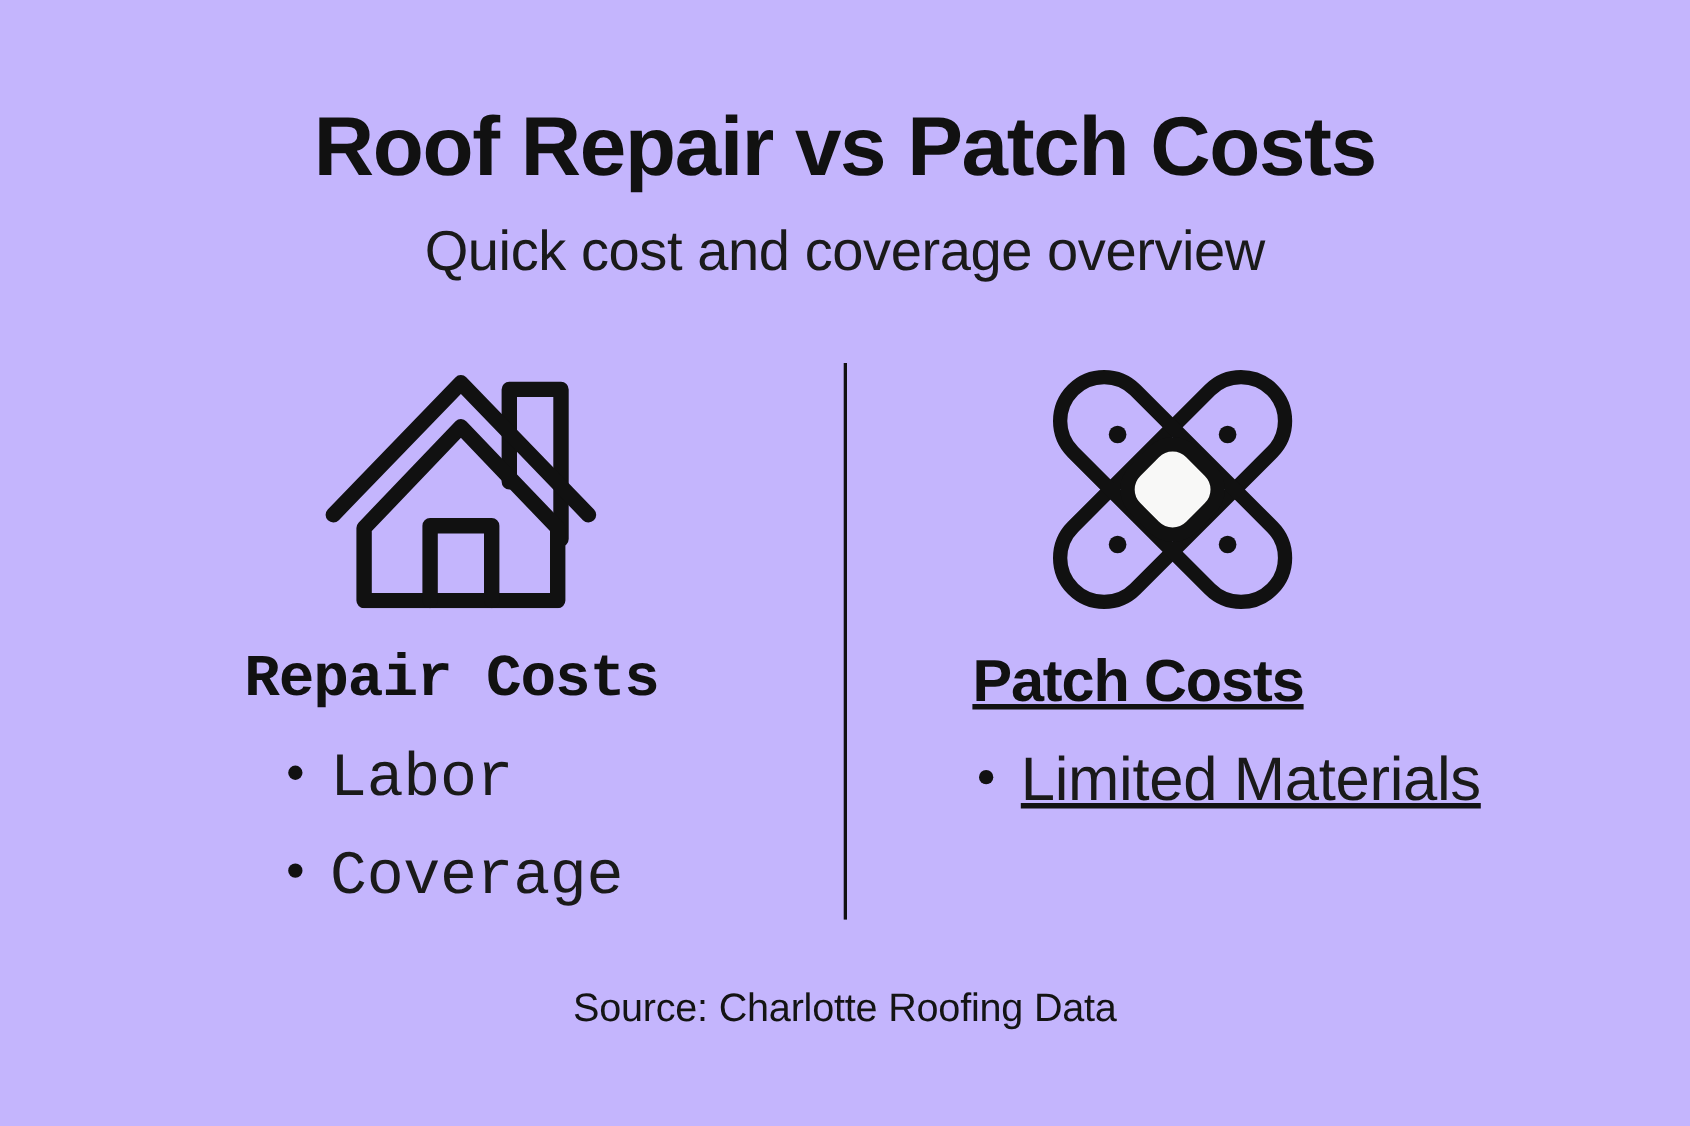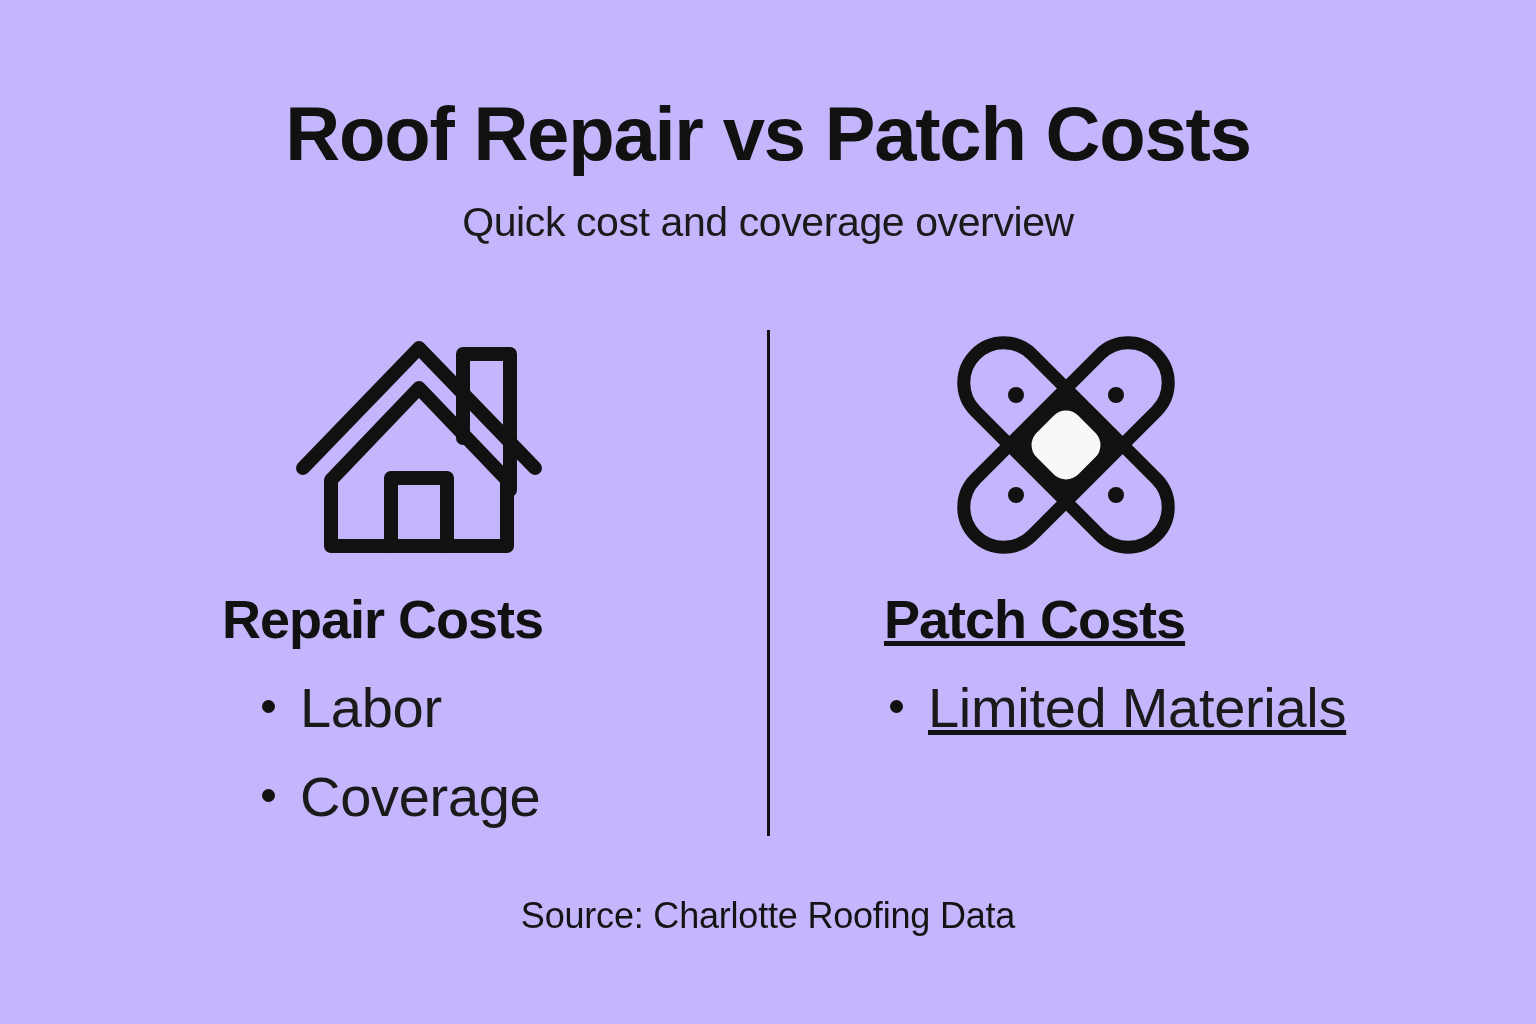--- a/index.html
+++ b/index.html
@@ -32,21 +32,21 @@
   .title {
     font-size: 76px;
     font-weight: 700;
     letter-spacing: -1.2px;
     line-height: 1.0;
     color: #111111;
     margin: 0;
     white-space: nowrap;
   }
   .subtitle {
-    font-size: 41px;
+    font-size: 51px;
     font-weight: 400;
     letter-spacing: -0.4px;
     line-height: 1.0;
     color: #1a1a1a;
     margin: 0;
     padding-top: 30px;
     white-space: nowrap;
   }
 
   
@@ -63,21 +63,21 @@
     top: 0px;
     width: 3px;
     height: 506px;
     background: #111111;
   }
   .col {
     position: absolute;
     top: 0;
     width: 700px;
   }
-  .col-left  { left: 40px; }
+  .col-left  { left: 40px; font-family: Liberation Mono, monospace; }
   .col-right { left: 800px; text-decoration: underline; }
 
   .icon-wrap {
     height: 230px;
     display: flex;
     align-items: center;
   }
   .icon-wrap.left  { justify-content: flex-start; padding-left: 255px; }
   .icon-wrap.right { justify-content: flex-start; padding-left: 155px; }
 

